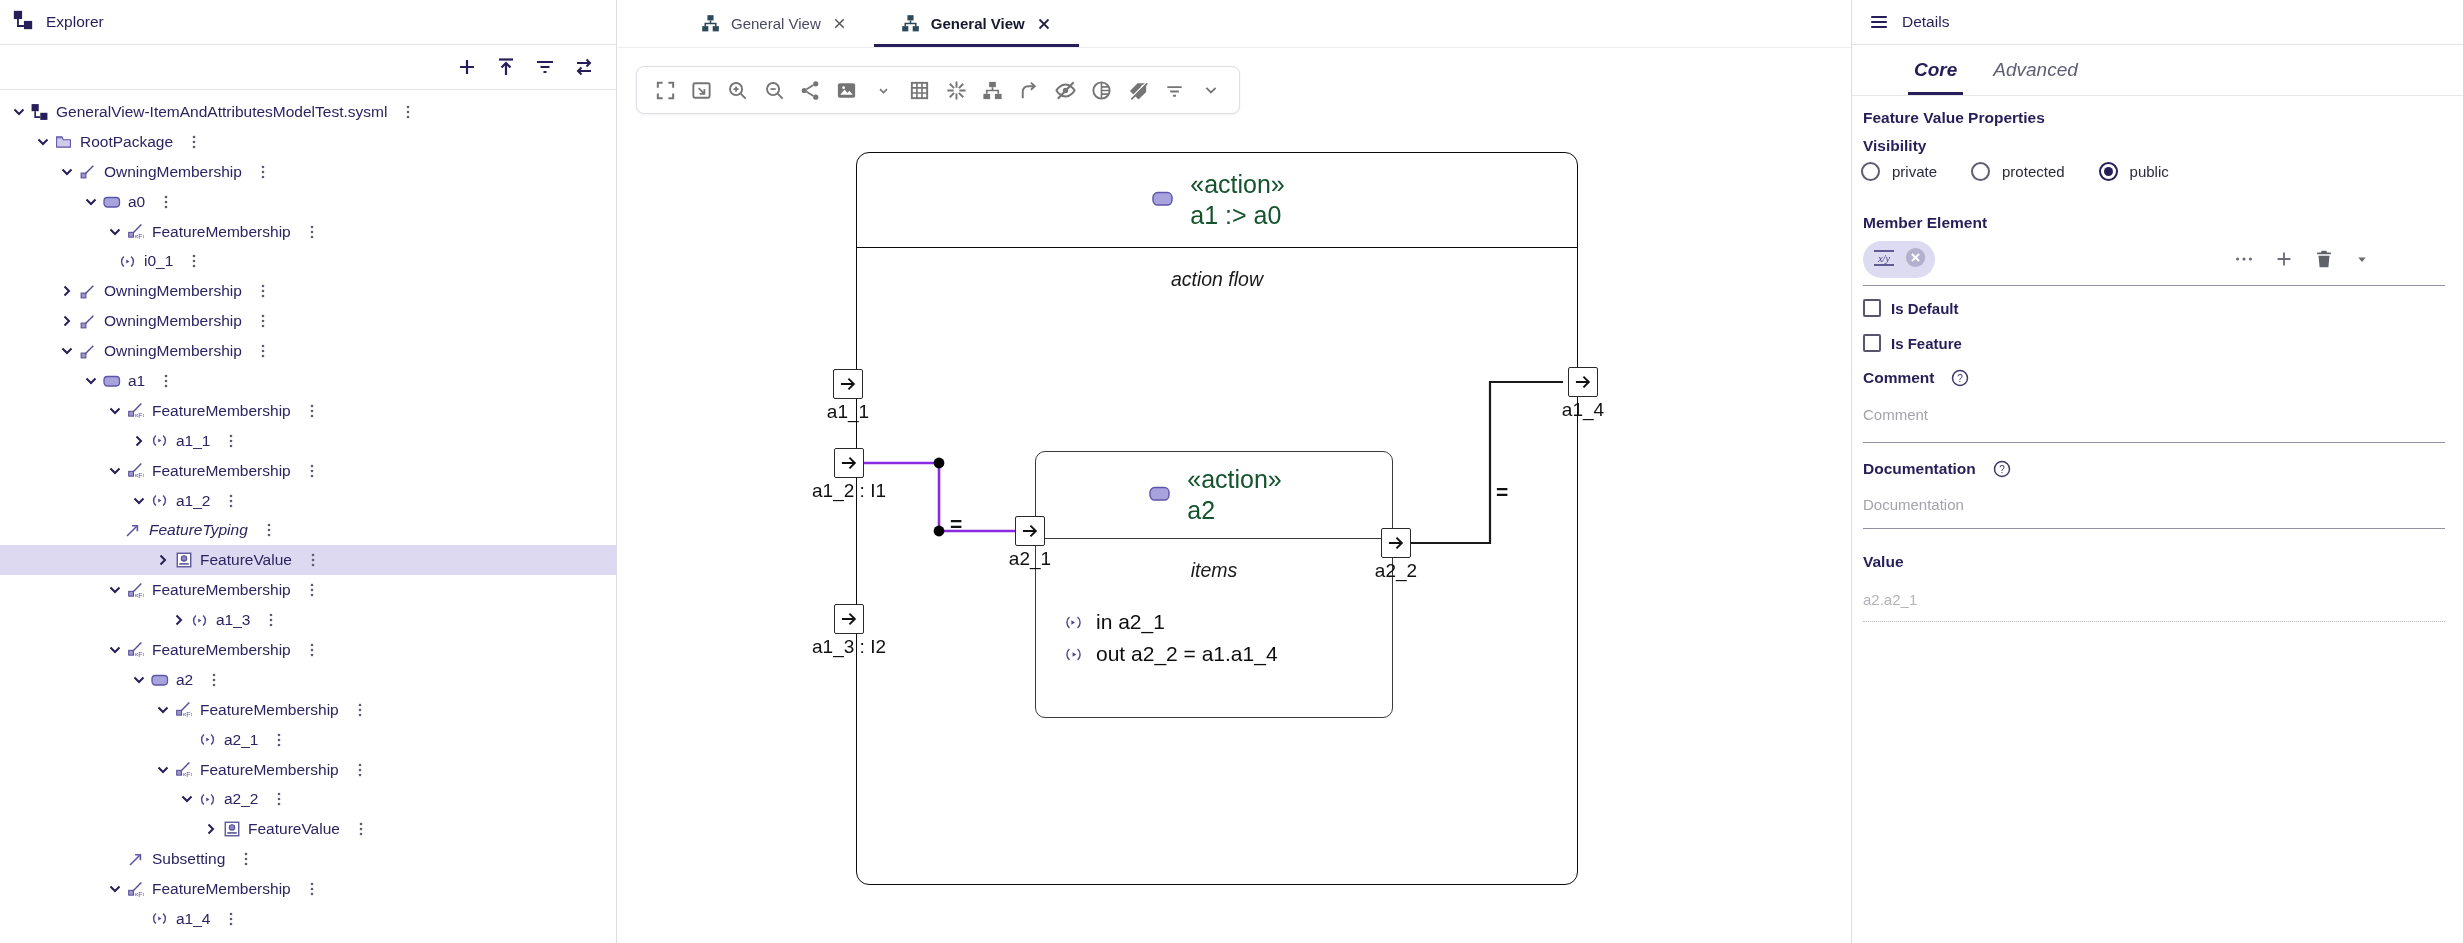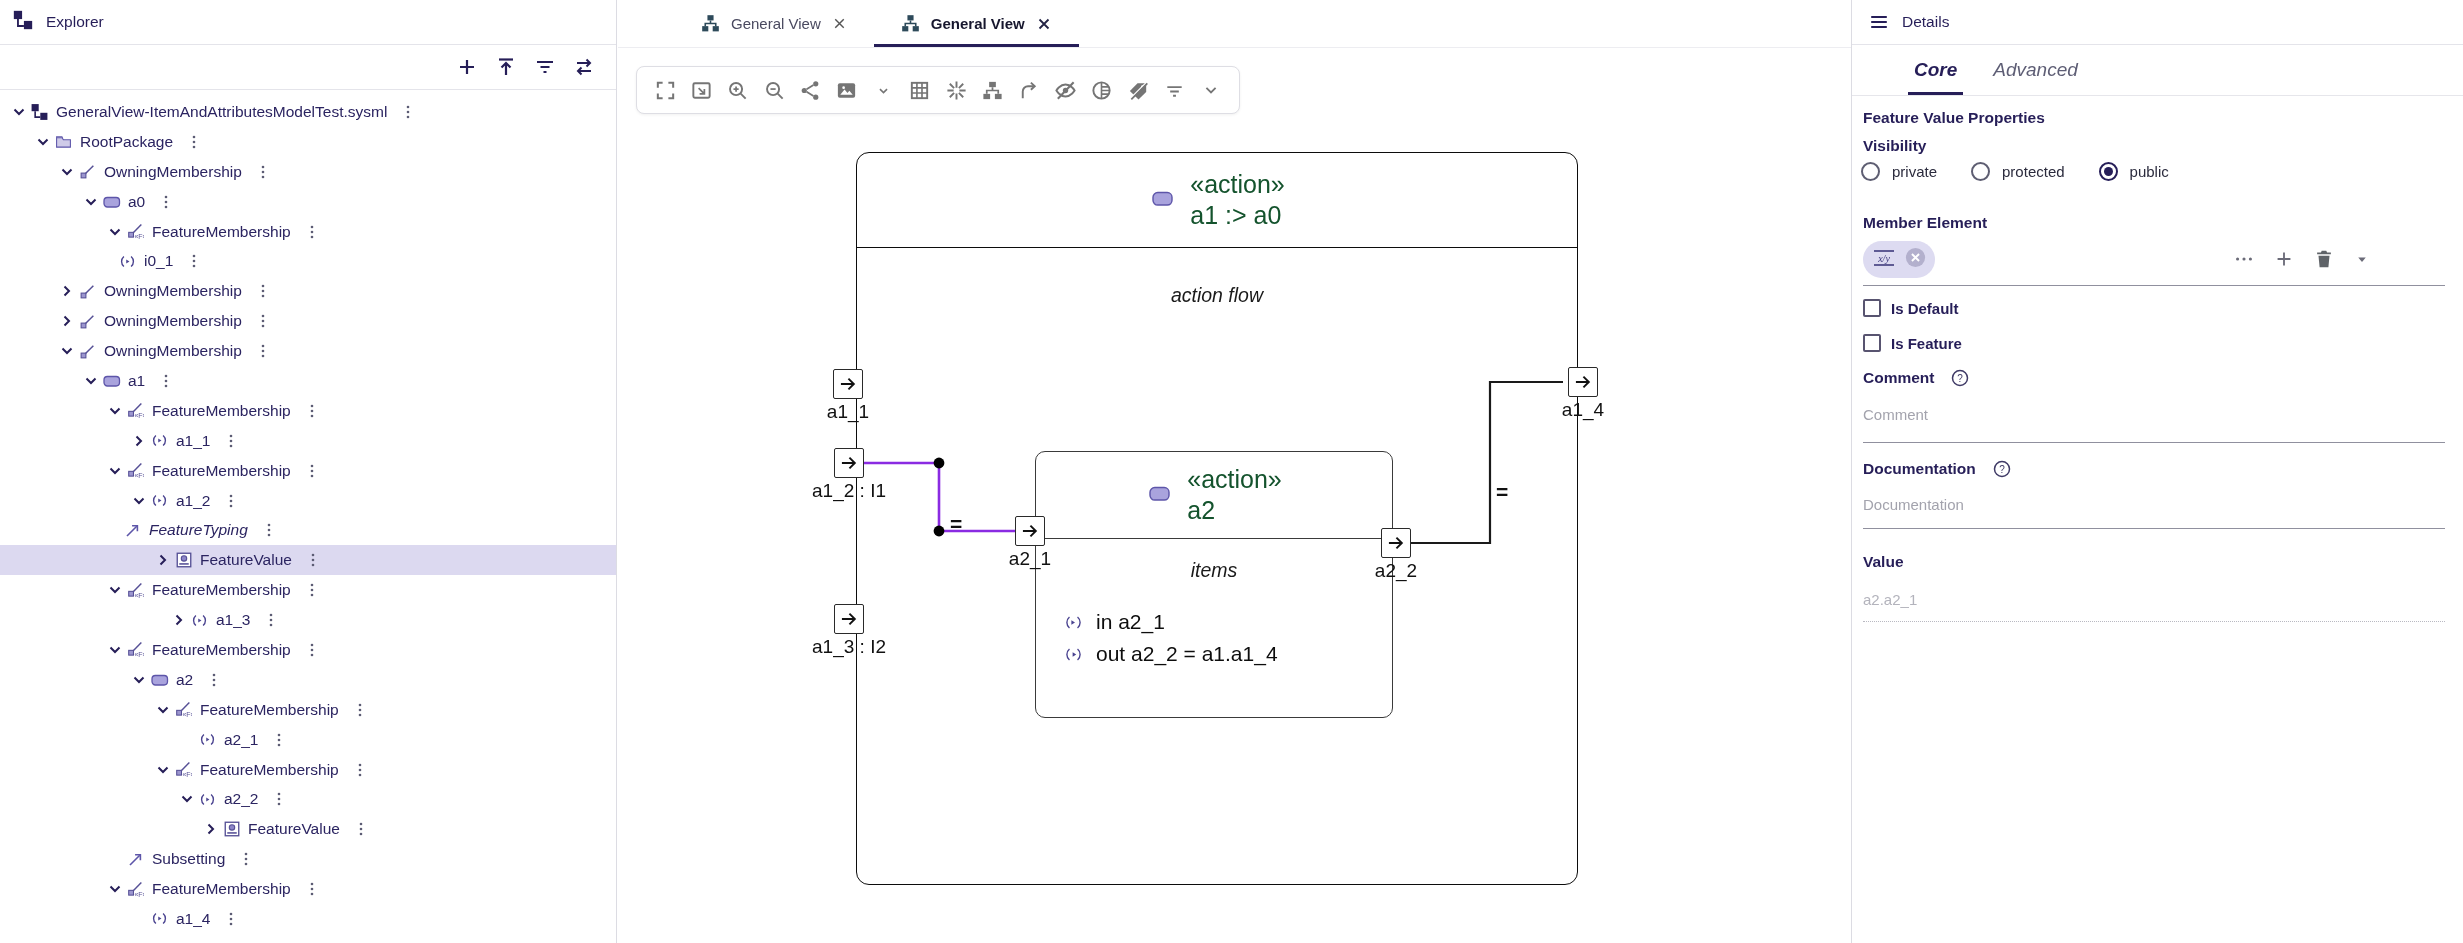--- a/index.html
+++ b/index.html
@@ -38,21 +38,21 @@
   
   .node { position: absolute; background: #fff; }
   .main-node { left: 238px; top: 104px; width: 722px; height: 733px; border: 1.7px solid #0c0c0c; border-radius: 13px; }
   .inner-node { left: 417px; top: 403px; width: 358px; height: 267px; border: 1.7px solid #3a3a3a; border-radius: 10px; z-index: 5; }
   .node-header { display: flex; align-items: center; justify-content: center; }
   .main-node .node-header { height: 95px; border-bottom: 1.7px solid #0c0c0c; }
   .inner-node .node-header { height: 87px; border-bottom: 1.7px solid #3a3a3a; }
   .node-header .action-glyph { margin-right: 14px; flex: none; }
   .node-title { line-height: 31px; font-size: 25px; color: #14532d; }
   .compartment-label { text-align: center; font-style: italic; font-size: 19.5px; color: #1a1a1a; }
-  .main-node .compartment-label { margin-top: 36px; }
+  .main-node .compartment-label { margin-top: 20px; }
   .inner-node .compartment-label { margin-top: 20px; }
   .items-list { margin-top: 24px; padding-left: 28px; }
   .item-row { display: flex; align-items: center; height: 32px; gap: 13px; font-size: 21px; color: #0d0d0d; }
 
   .port { position: absolute; width: 30px; height: 30px; background: #fff; border: 1.7px solid #2a2a2a; border-radius: 2px; display: flex; align-items: center; justify-content: center; z-index: 20; }
   .port-label { position: absolute; transform: translateX(-50%); font-size: 19px; color: #111; z-index: 20; white-space: nowrap; }
   .edges { position: absolute; left: 0; top: 0; z-index: 10; }
   .edge-label { position: absolute; font-size: 21px; font-weight: 700; color: #111; z-index: 21; }
 
   

